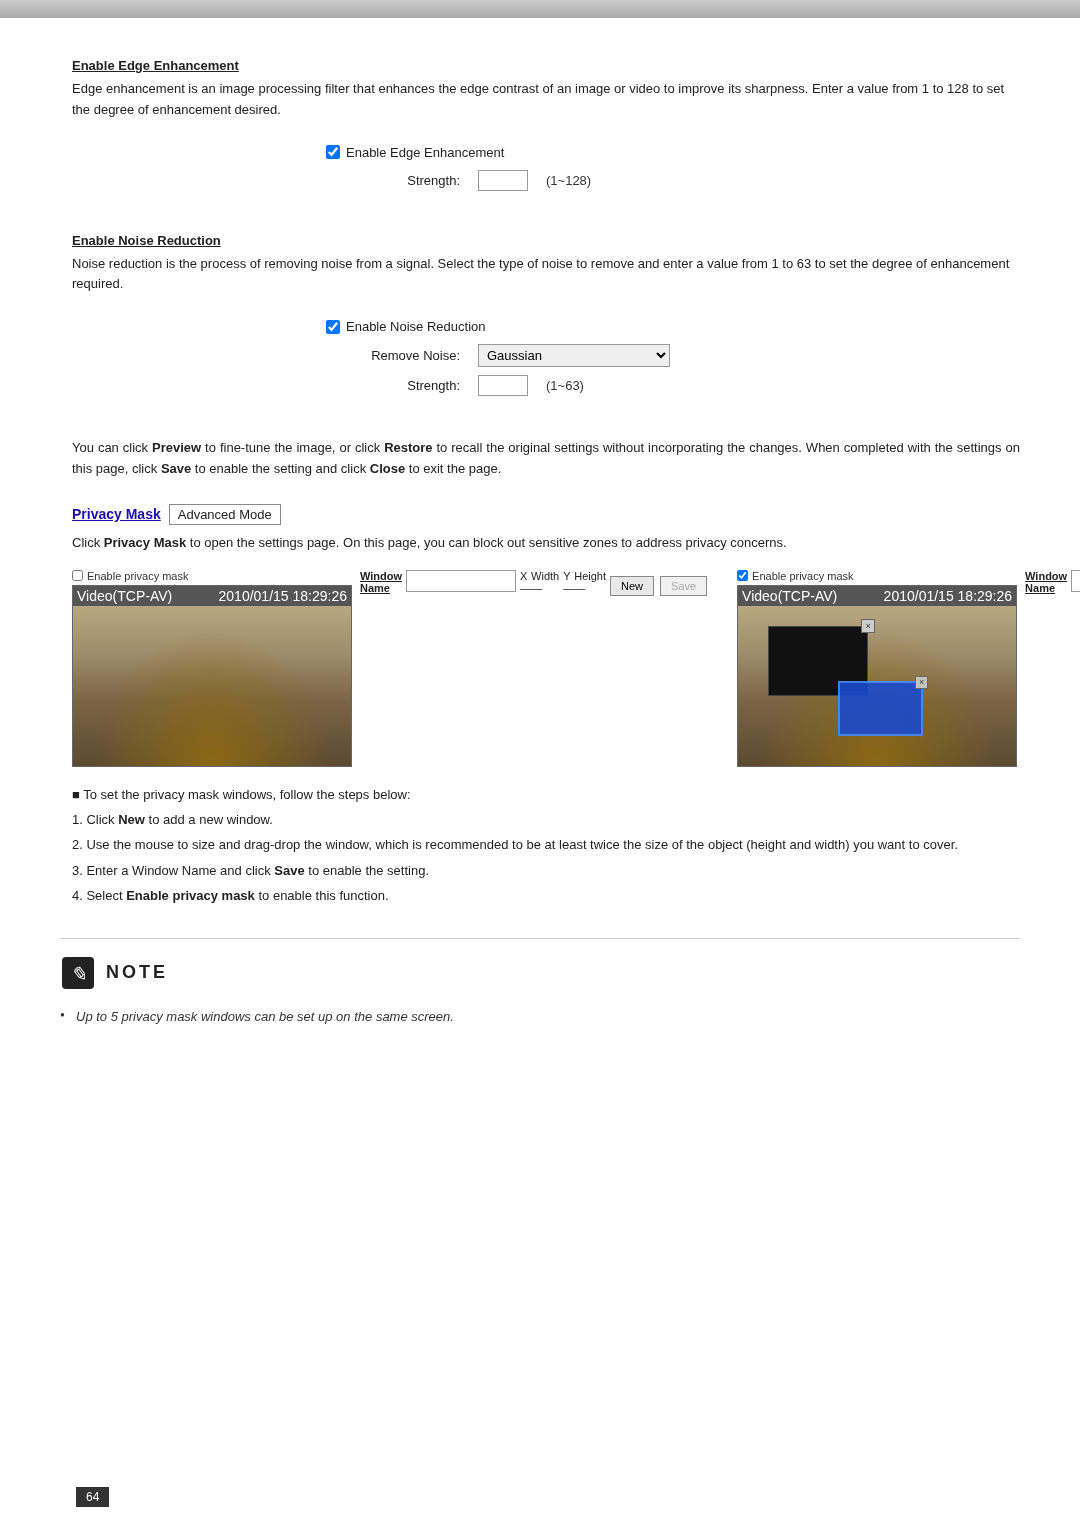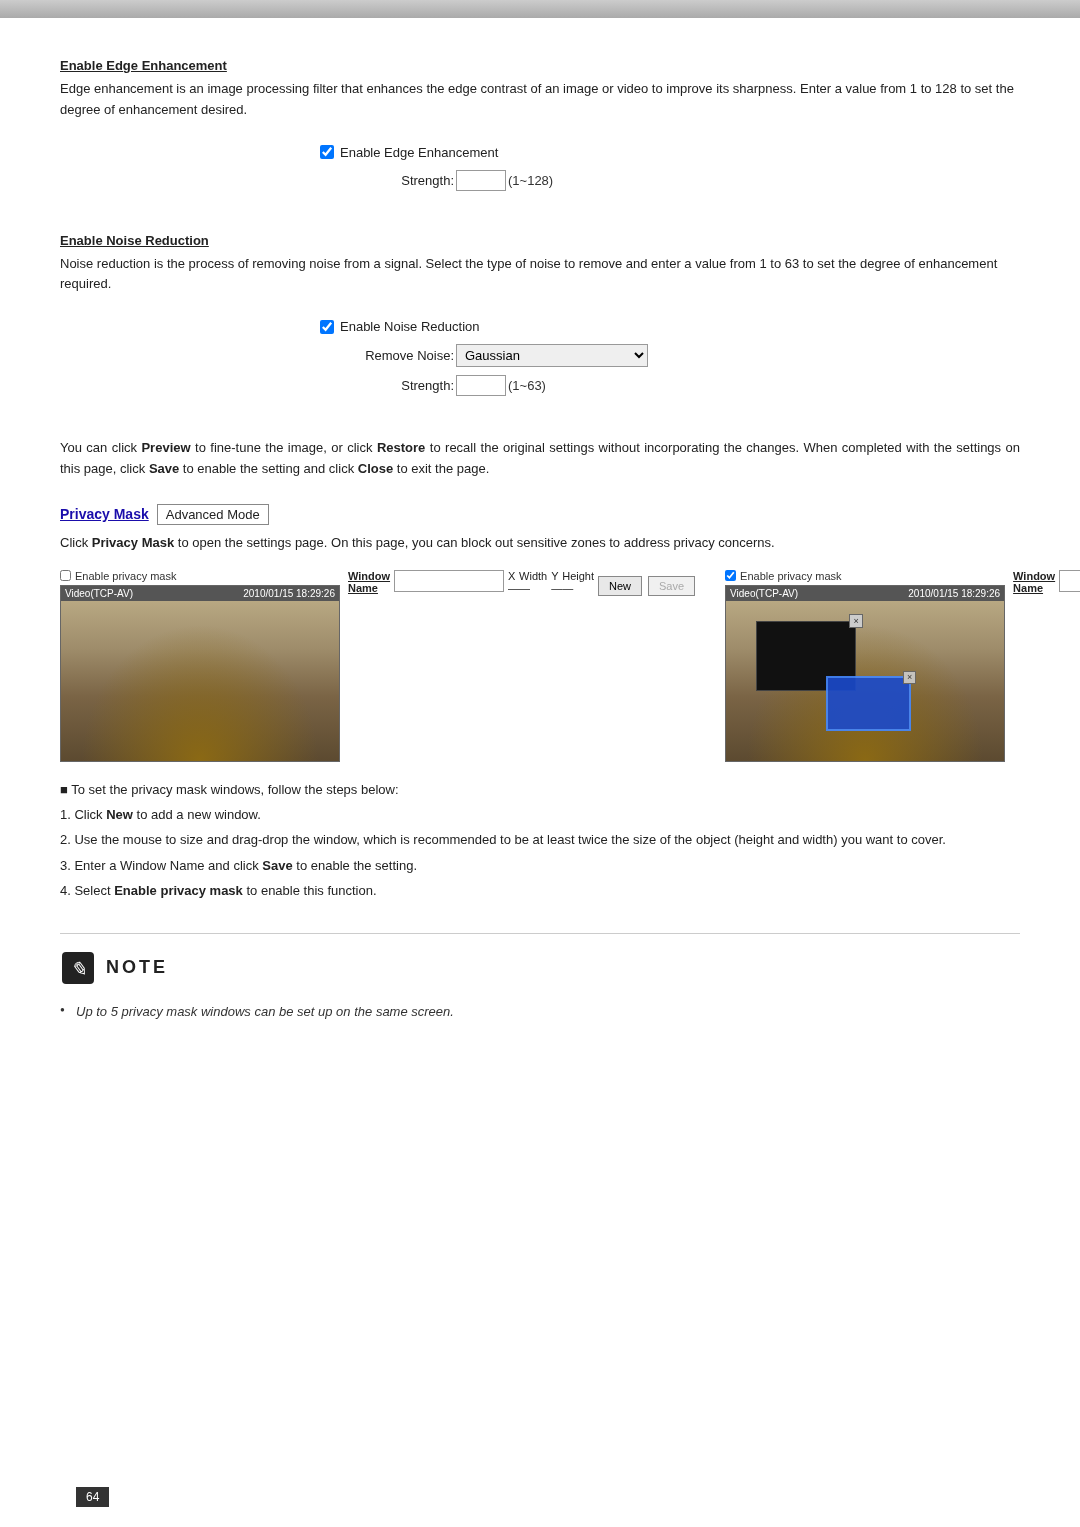--- a/index.html
+++ b/index.html
@@ -18,20 +18,21 @@
       background: linear-gradient(to bottom, #ccc, #aaa);
       width: 100%;
     }
 
     .content {
       padding: 40px 60px 60px 60px;
     }
 
     .section {
       margin-bottom: 24px;
+      margin-left: 12px;
     }
 
     .section-title {
       font-size: 13px;
       font-weight: bold;
       text-decoration: underline;
       margin-bottom: 6px;
     }
 
     .section-desc {
@@ -55,21 +56,21 @@
     }
 
     .checkbox-row input[type="checkbox"] {
       width: 14px;
       height: 14px;
     }
 
     .field-row {
       display: flex;
       align-items: center;
-      gap: 2px;
+      gap: 18px;
       margin-bottom: 8px;
       padding-left: 24px;
       font-size: 13px;
     }
 
     .field-row label {
       width: 110px;
       text-align: right;
       font-size: 13px;
     }
@@ -132,21 +133,21 @@
       width: 280px;
       border: 1px solid #666;
       position: relative;
       background: #2a2a2a;
       overflow: hidden;
     }
 
     .camera-header {
       background: #555;
       color: #fff;
-      font-size: 10px;
+      font-size: 14px;
       padding: 2px 4px;
       display: flex;
       justify-content: space-between;
     }
 
     .camera-image {
       width: 100%;
       height: 160px;
       background: linear-gradient(135deg, #8B7355 0%, #6B5A3E 20%, #A0956B 40%, #C4B89A 60%, #8B7355 80%, #5a4a35 100%);
       position: relative;

